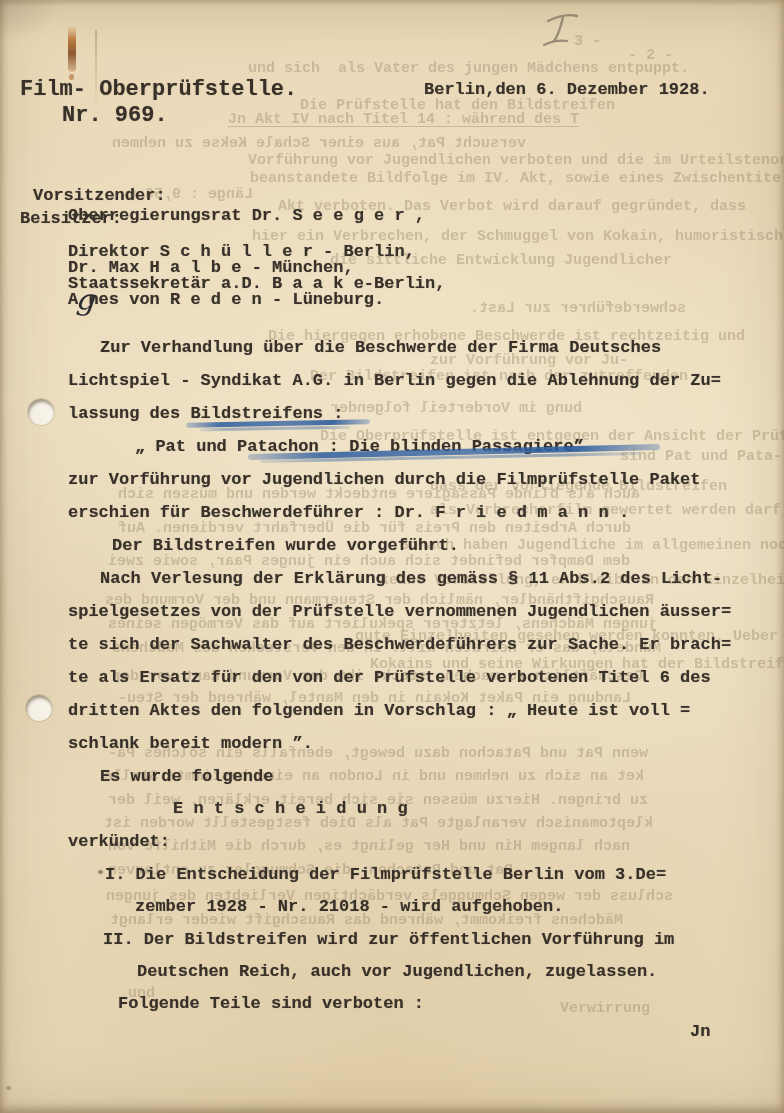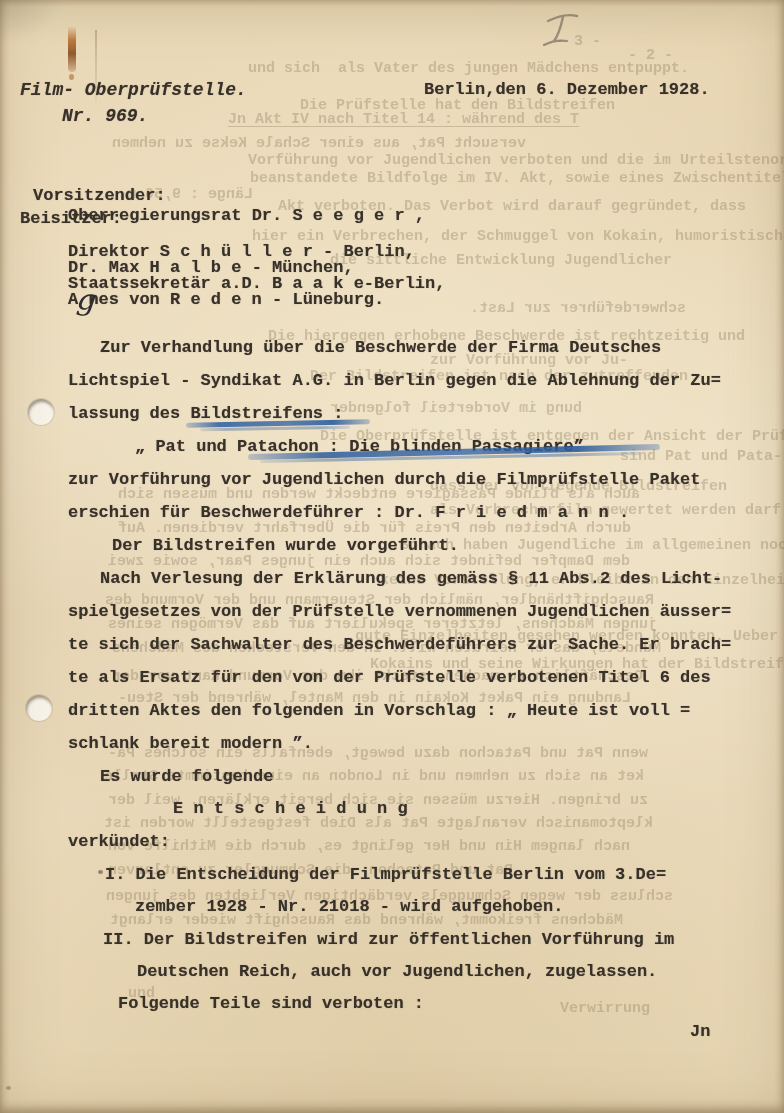--- a/index.html
+++ b/index.html
@@ -17,21 +17,21 @@
     font-family:"Liberation Mono","DejaVu Sans Mono",monospace;
   }
   .vig{position:absolute;inset:0;pointer-events:none;
     box-shadow:inset 0 0 60px rgba(125,100,60,.22),
                inset 0 -6px 10px rgba(95,75,45,.30),
                inset 0 2px 5px rgba(110,90,55,.18),
                inset 3px 0 8px rgba(110,90,55,.16),
                inset -3px 0 8px rgba(110,90,55,.14);}
   .tline{position:absolute;font-size:17px;line-height:20px;font-weight:700;
     color:#38312a;white-space:pre;text-shadow:0 0 1px rgba(56,49,42,.45);}
-  .hdr{font-size:18px;font-style:italic;}
+  .hdr{font-size:22px;}
   #ghost-layer{position:absolute;inset:0;filter:blur(.4px);}
   .gline{position:absolute;font-size:15px;line-height:17px;font-weight:700;
     color:#8f7d61;opacity:.36;white-space:pre;}
   .mir{display:inline-block;transform:scaleX(-1);transform-origin:center;}
   .gul{text-decoration:underline;text-underline-offset:3px;}
   .hole{position:absolute;width:26px;height:26px;border-radius:50%;background:#f8f4ea;
     box-shadow:inset 1px 3px 3px rgba(60,45,25,.45), 0 0 0 1px rgba(120,100,70,.18);}
   .bu{position:absolute;border-radius:3px;
     background:linear-gradient(90deg,rgba(70,115,175,.30),rgba(43,92,158,.85) 18%,
       rgba(52,100,165,.78) 55%,rgba(43,92,158,.9) 80%,rgba(80,120,180,.35));}

